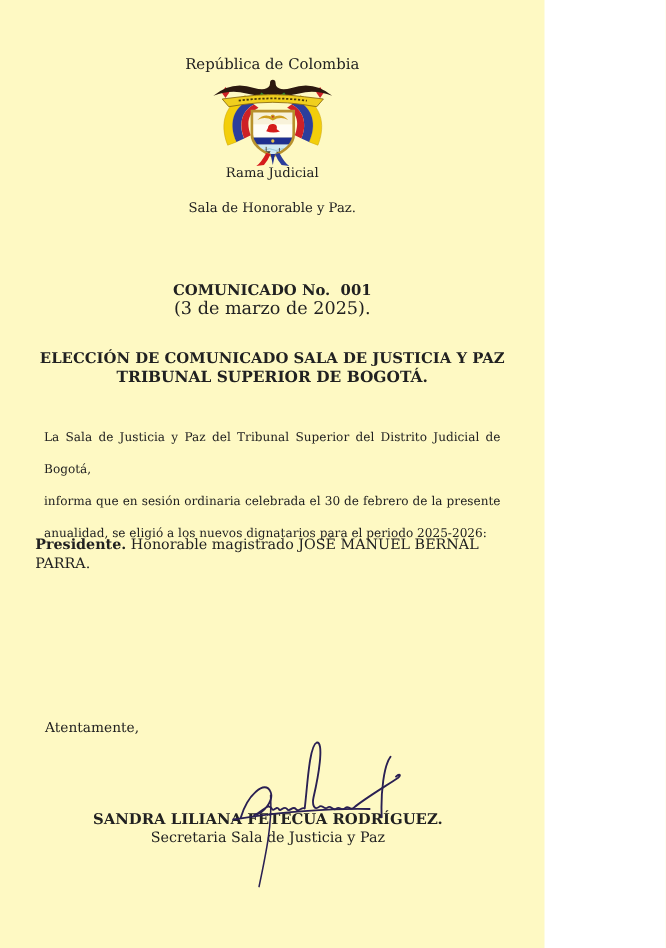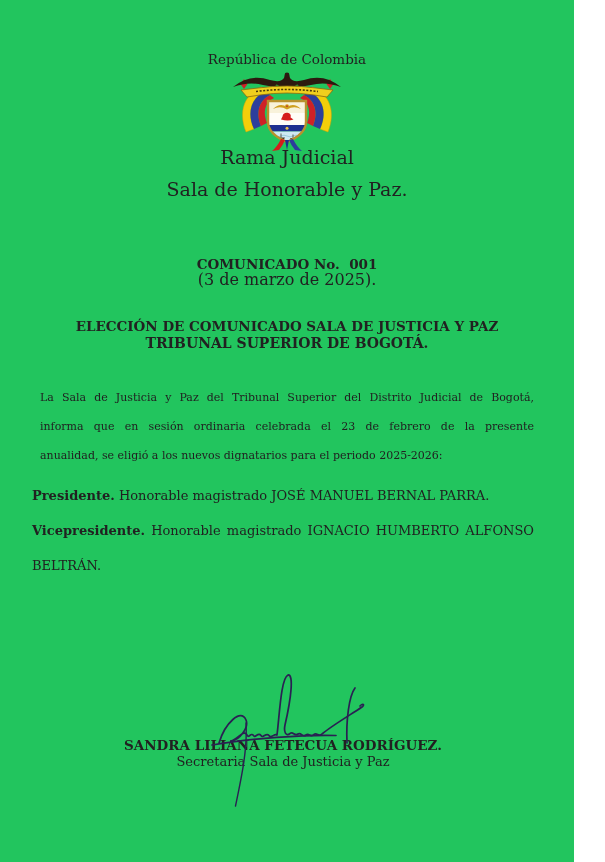--- a/index.html
+++ b/index.html
@@ -1,30 +1,30 @@
 <!DOCTYPE html>
 <html><head>
 <meta charset="utf-8">
 <style>
   * { box-sizing: border-box; }
   html, body { margin: 0; padding: 0; background: #ffffff; }
   .page {
     position: relative;
-    width: 574px;
+    width: 495px;
     height: 862px;
-    background: #22c55e;
+    background: #fef9c3;
     font-family: "DejaVu Serif", "Liberation Serif", serif;
     color: var(--ink, #212121);
     overflow: hidden;
   }
   .abs { position: absolute; left: 0; right: 0; margin: 0; }
   .center { text-align: center; }
   .bold { font-weight: bold; }
   .pre { white-space: pre; }
-  .hline { font-size: 19px; line-height: 16px; }
+  .hline { font-size: 12px; line-height: 16px; }
   .emblem {
     position: absolute;
     top: 70px;
     left: 50%;
     margin-left: -59px;
     width: 118px;
     height: 84px;
   }
   .bodytext { left: 40px; right: 40px; font-size: 11px; }
   .jline { margin: 0; line-height: 29px; text-align: justify; text-align-last: justify; }
@@ -105,31 +105,28 @@
   <p class="abs center hline" style="top:181px">Sala de Honorable y Paz.</p>
 
   <p class="abs center bold pre" style="top:256px;font-size:13.5px;line-height:16px">COMUNICADO No.  001</p>
   <p class="abs center" style="top:272px;font-size:16px;line-height:16px">(3 de marzo de 2025).</p>
 
   <p class="abs center bold" style="top:318px;font-size:13.5px;line-height:16px">ELECCIÓN DE COMUNICADO SALA DE JUSTICIA Y PAZ</p>
   <p class="abs center bold" style="top:335px;font-size:14px;line-height:16px">TRIBUNAL SUPERIOR DE BOGOTÁ.</p>
 
   <div class="abs bodytext" style="top:383px">
     <p class="jline">La Sala de Justicia y Paz del Tribunal Superior del Distrito Judicial de Bogotá,</p>
-    <p class="jline">informa que en sesión ordinaria celebrada el 23 de febrero de la presente</p>
+    <p class="jline">informa que en sesión ordinaria celebrada el 30 de febrero de la presente</p>
     <p class="lline">anualidad, se eligió a los nuevos dignatarios para el periodo 2025-2026:</p>
   </div>
 
   <p class="abs dign" style="top:487px"><b>Presidente.</b><span> Honorable magistrado JOSÉ MANUEL BERNAL PARRA.</span></p>
 
-  <div class="abs dign" style="top:522px">
-    <p class="vice1"><b>Vicepresidente.</b><span> Honorable magistrado IGNACIO HUMBERTO ALFONSO</span></p>
-    <p class="vice2">BELTRÁN.</p>
-  </div>
 
+  <p class="abs" style="top:653px;left:41px;font-size:12.5px;line-height:16px">Atentamente,</p>
 
   <p class="abs center bold" style="top:737px;right:8px;font-size:13.5px;line-height:16px">SANDRA LILIANA FETECUA RODRÍGUEZ.</p>
   <p class="abs center" style="top:754px;right:8px;font-size:13px;line-height:16px">Secretaria Sala de Justicia y Paz</p>
 
   <svg class="signature" viewBox="0 0 175 150" aria-hidden="true">
     <path class="sig-stroke" d="M14 80 C 20 60 36 45 41 57 C 44 64 35 77 26 78 C 33 76 39 66 42 72
          C 43.5 76 46 69 48.5 72.5 C 50 76 53 68.5 56 72.5 C 58 76 61 69 64 72.5
          C 66 76 69.5 70 72 72 C 74.5 52 76 15 83 12 C 89 11 86 36 80 62
          C 78.5 69 81 74 85 70.5 C 88 67.5 89.5 74 93 71 C 96 68.5 97.5 75 101 72
          C 104 69.5 105.5 75 109 71.5 C 112 69 113.5 74.5 117 71

